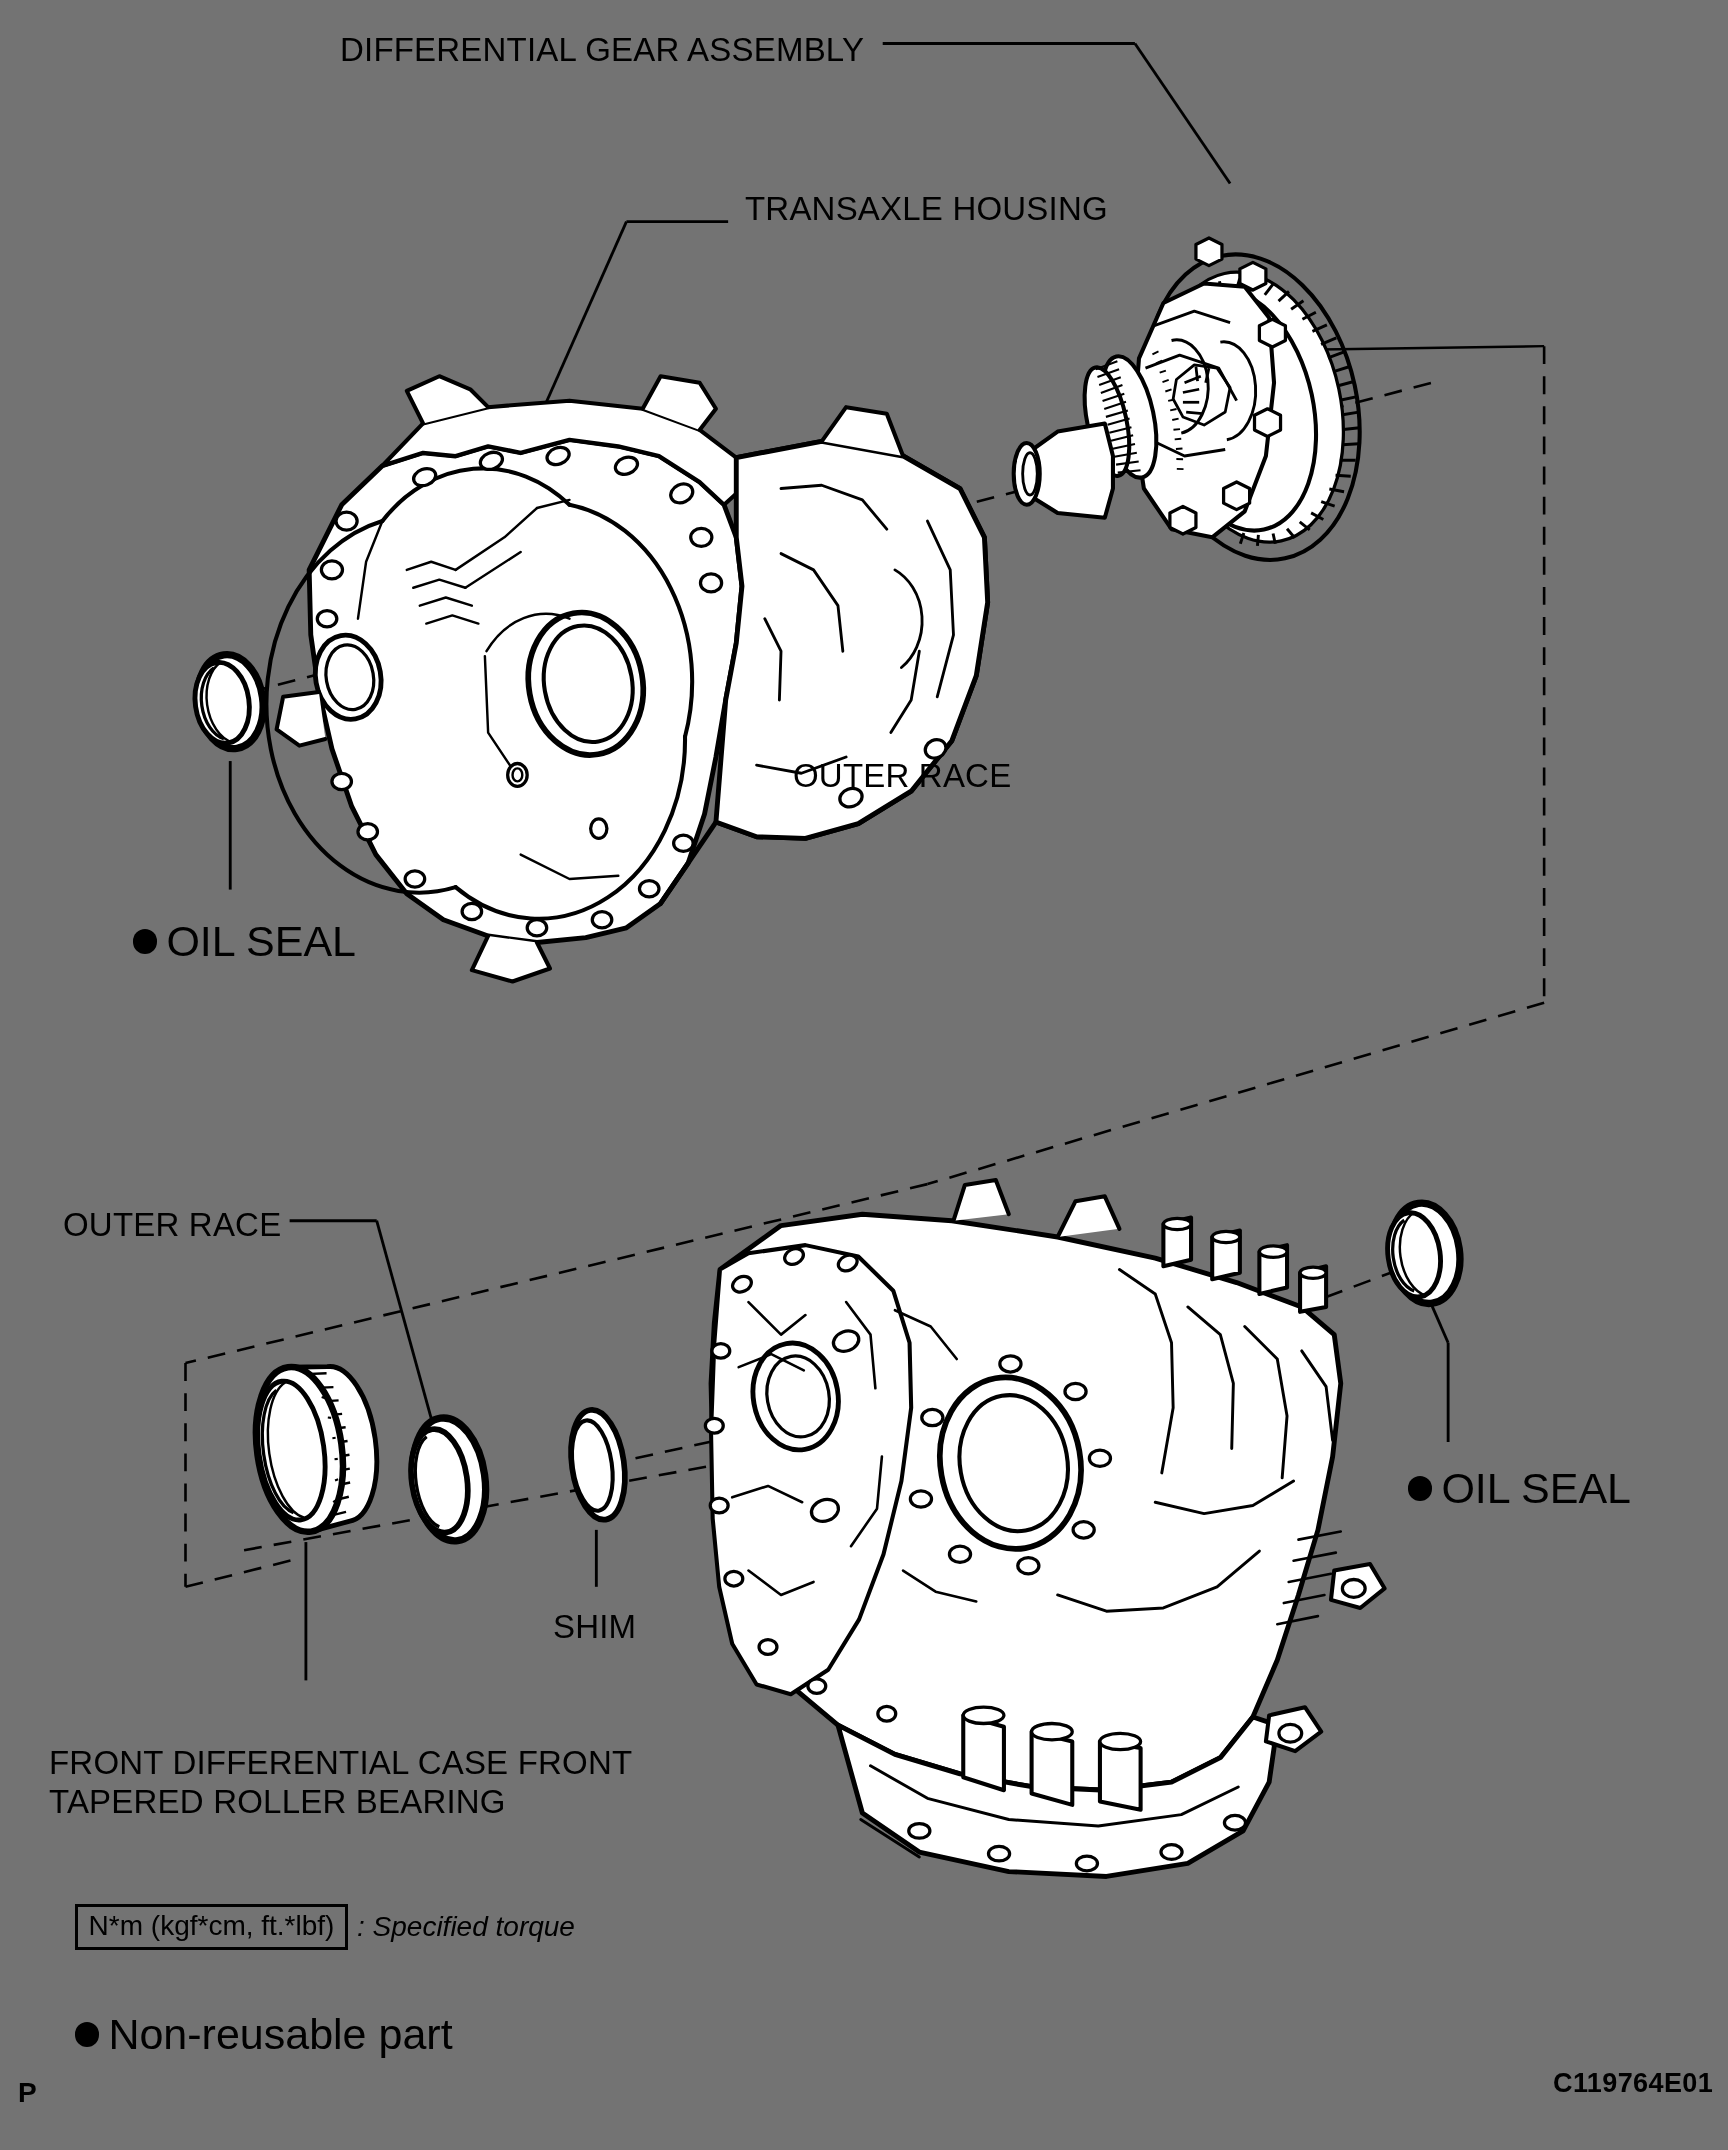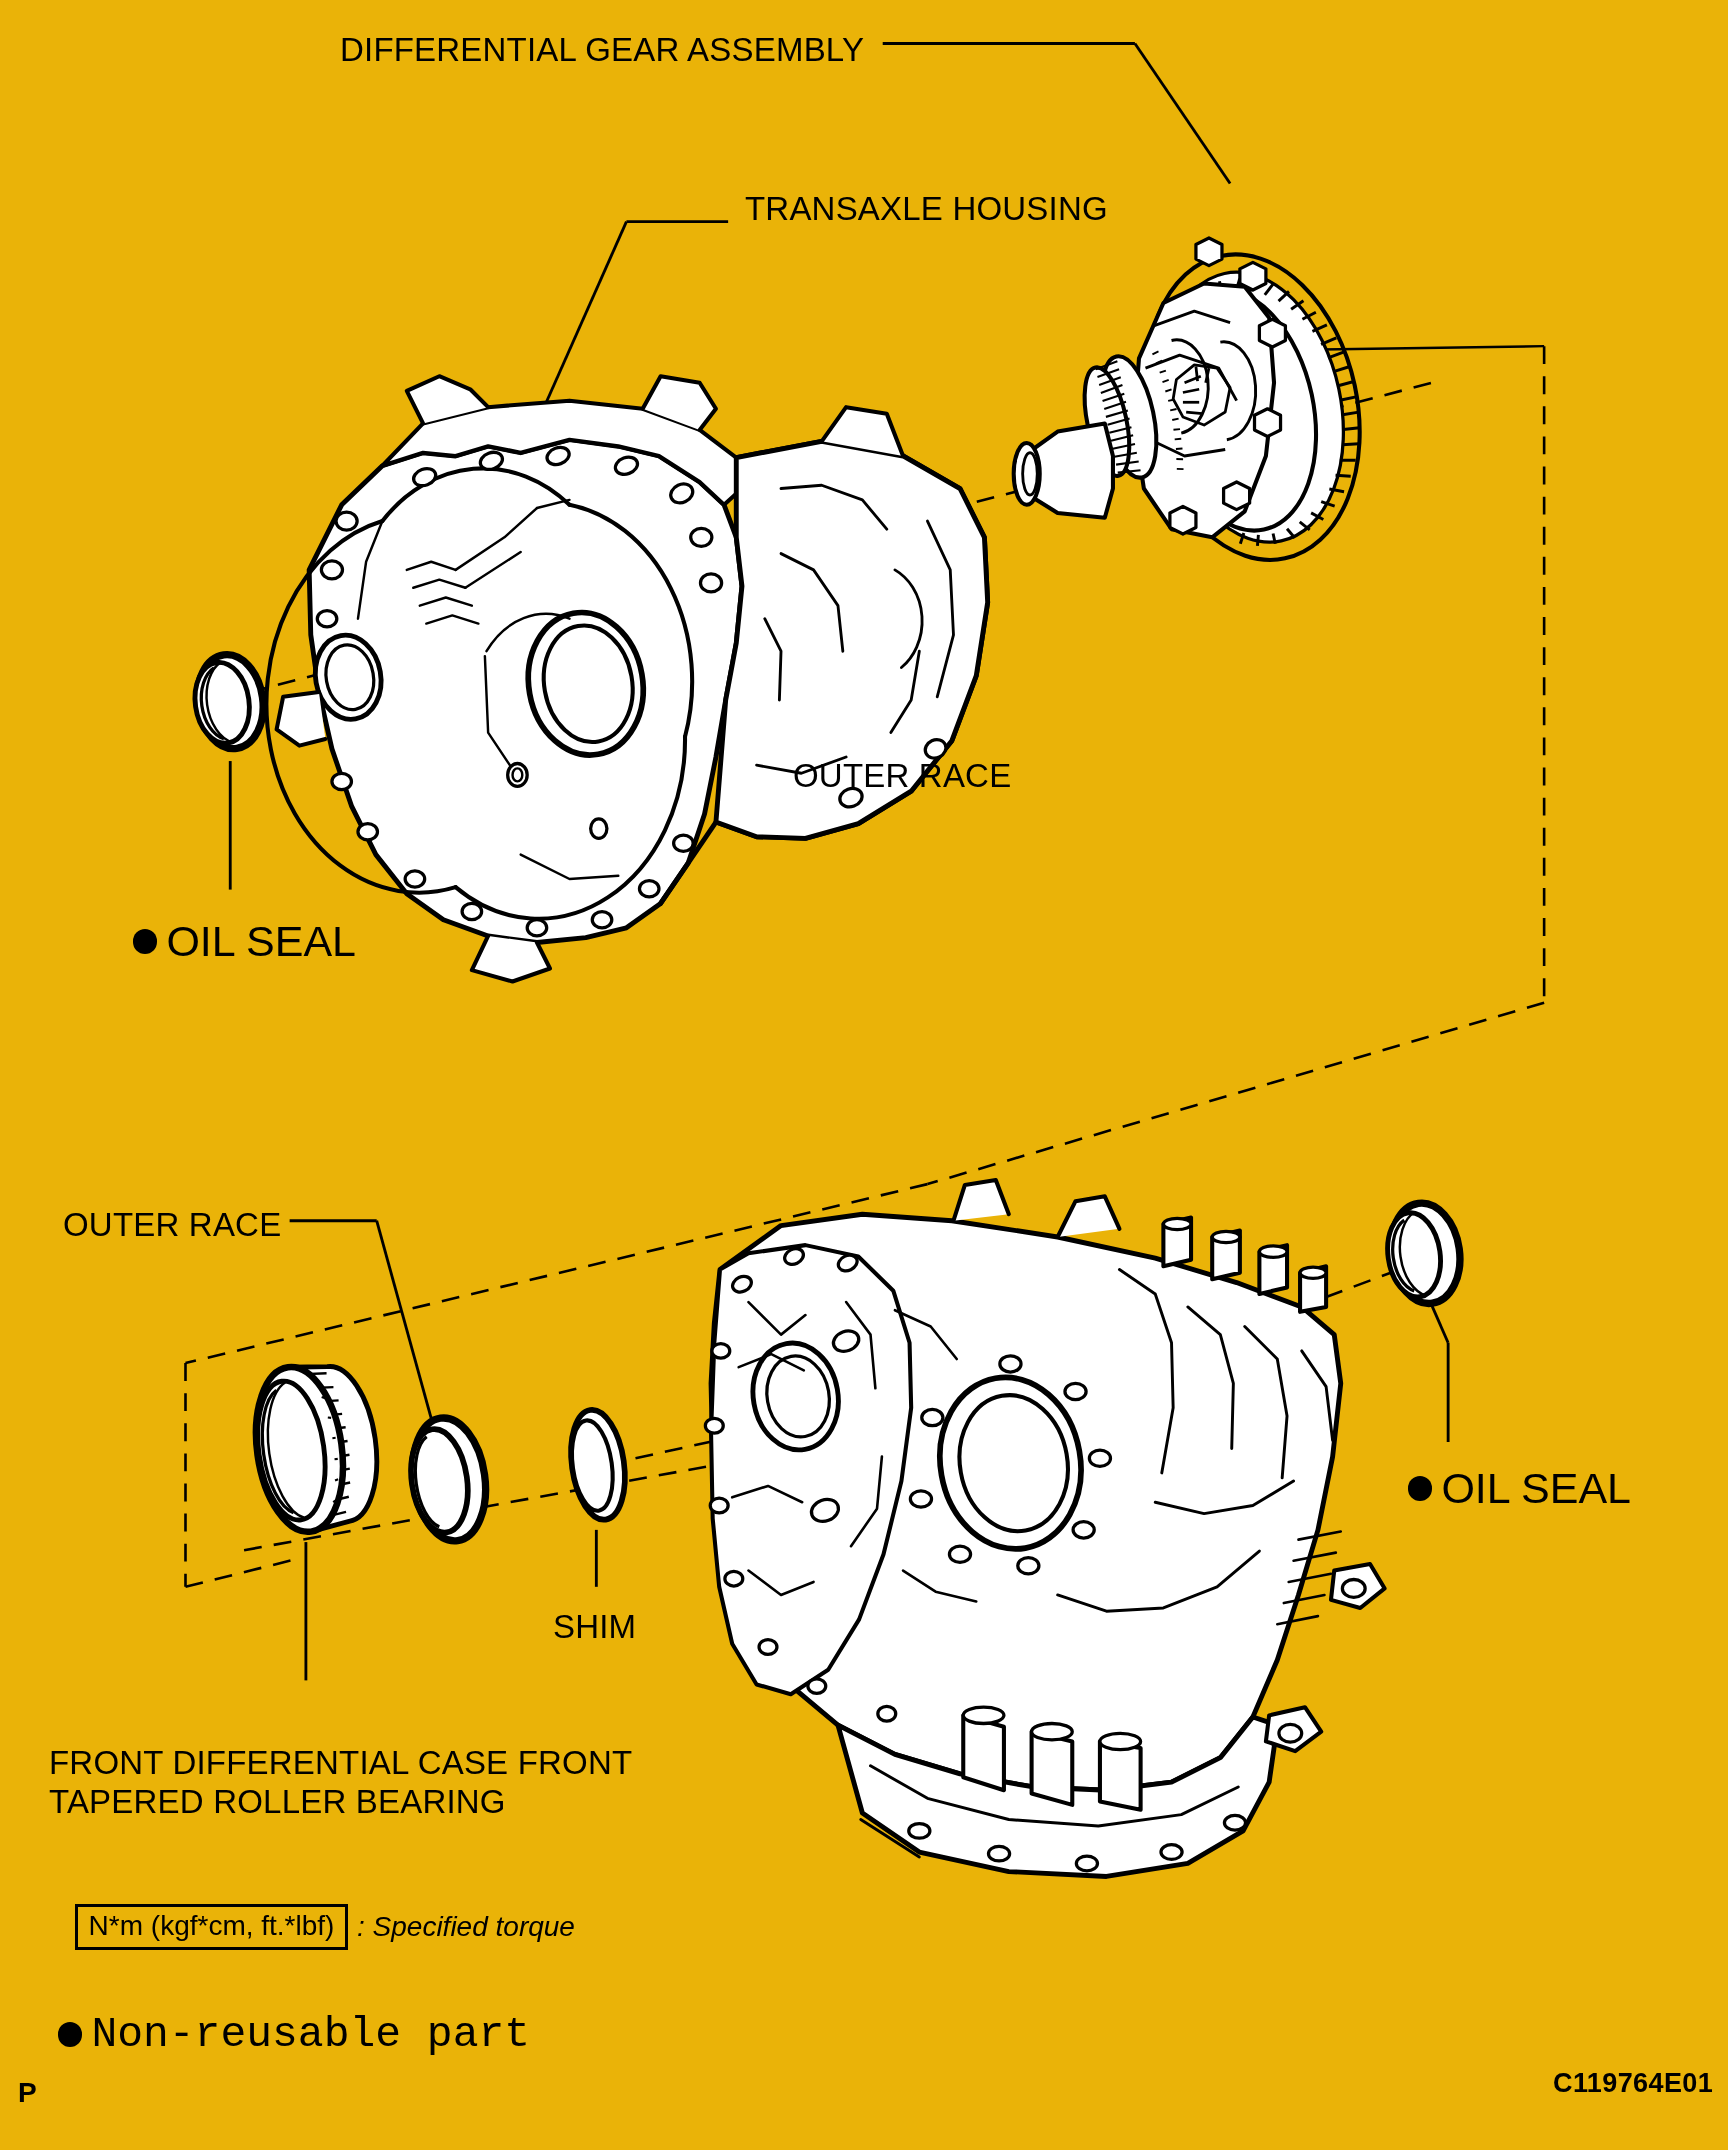--- a/index.html
+++ b/index.html
@@ -8,21 +8,21 @@
     background: #ffffff;
   }
   body {
     font-family: "Liberation Sans", sans-serif;
     color: #000000;
   }
   #page {
     position: relative;
     width: 1728px;
     height: 2151px;
-    background: #eab308;
+    background: #737373;
     overflow: hidden;
   }
   #art {
     position: absolute;
     left: 0; top: 0;
     width: 1728px;
     height: 2151px;
   }
   .lbl {
     position: absolute;
@@ -568,21 +568,21 @@
   <div class="dot-lbl" style="left:1408px; top:1464px;">
     <span class="bullet"></span>
     <span>OIL SEAL</span>
   </div>
 
   <div class="torque-legend" style="left:75px; top:1904px;">
     <span class="torque-box">N*m (kgf*cm, ft.*lbf)</span>
     <span class="torque-tail">: Specified torque</span>
   </div>
 
-  <div class="dot-lbl" style="left:58px; top:2010px;font-family:Liberation Mono, monospace;">
+  <div class="dot-lbl" style="left:75px; top:2010px;">
     <span class="bullet"></span>
     <span>Non-reusable part</span>
   </div>
 
   <div class="corner-p" style="left:18px; top:2077px;">P</div>
 
   <div class="corner-code" style="left:1553px; top:2068px;">C119764E01</div>
 
 </div>
 

